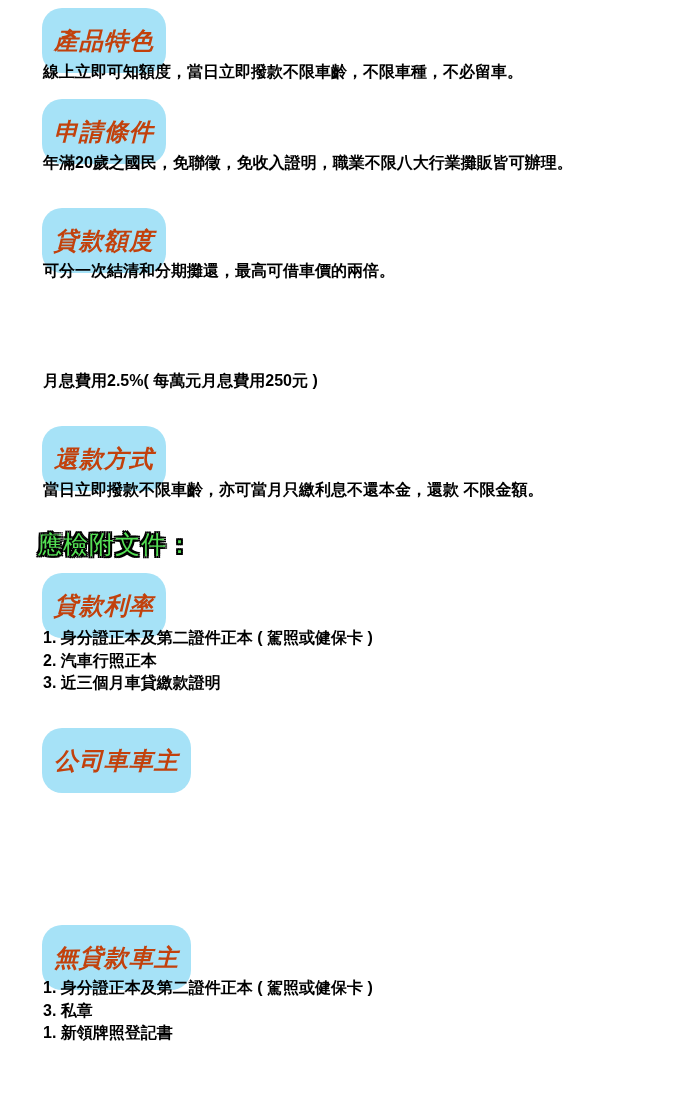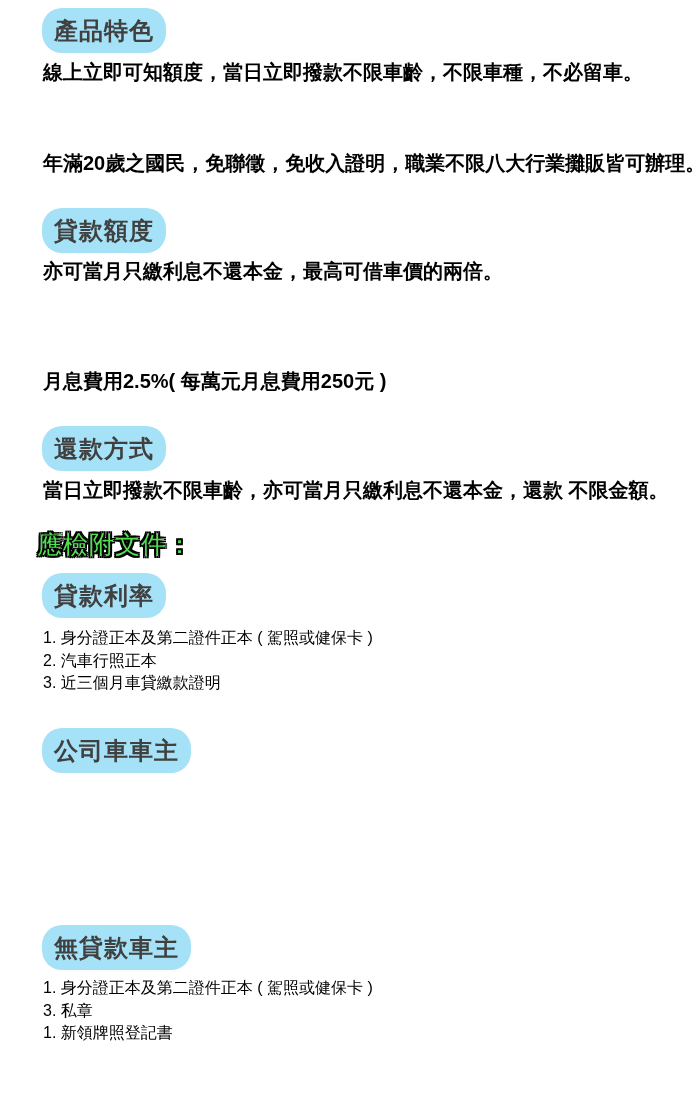--- a/index.html
+++ b/index.html
@@ -14,33 +14,34 @@
     height: 1105px;
     background: #ffffff;
     overflow: hidden;
   }
   .pill {
     position: absolute;
     left: 42px;
     display: inline-block;
     background: #a6e2f7;
     border-radius: 20px;
-    padding: 9px 12px;
+    padding: 19px 12px;
     font-size: 24px;
     line-height: 27px;
     font-weight: 700;
-    color: #404040;
+    color: #c2410c;
     letter-spacing: 1px;
     white-space: nowrap;
+    font-style: italic;
   }
   .para {
     position: absolute;
     left: 43px;
     right: 20px;
-    font-size: 20px;
+    font-size: 16px;
     line-height: 20px;
     font-weight: 600;
     color: #000000;
     white-space: nowrap;
   }
   .green-heading {
     position: absolute;
     left: 37px;
     font-size: 25px;
     font-weight: 400;
@@ -51,37 +52,38 @@
       -2px  2px 0 #000, 2px  2px 0 #000,
       -2px  0   0 #000, 2px  0   0 #000,
        0   -2px 0 #000, 0    2px 0 #000;
     white-space: nowrap;
   }
   .doc-list {
     position: absolute;
     left: 43px;
     font-size: 16px;
     line-height: 22.5px;
-    font-weight: 400;
+    font-weight: 700;
     color: #000000;
   }
   .doc-item { white-space: nowrap; }
 </style>
 </head>
 <body>
 
 <div class="page">
 
   <div class="pill" style="top:8px">產品特色</div>
   <div class="para" style="top:62px">線上立即可知額度，當日立即撥款不限車齡，不限車種，不必留車。</div>
 
+  <div class="pill" style="top:99px">申請條件</div>
   <div class="para" style="top:153px">年滿20歲之國民，免聯徵，免收入證明，職業不限八大行業攤販皆可辦理。</div>
 
   <div class="pill" style="top:208px">貸款額度</div>
-  <div class="para" style="top:261px">亦可當月只繳利息不還本金，最高可借車價的兩倍。</div>
+  <div class="para" style="top:261px">可分一次結清和分期攤還，最高可借車價的兩倍。</div>
 
   <div class="para" style="top:371px">月息費用2.5%( 每萬元月息費用250元 )</div>
 
   <div class="pill" style="top:426px">還款方式</div>
   <div class="para" style="top:480px">當日立即撥款不限車齡，亦可當月只繳利息不還本金，還款 不限金額。</div>
 
   <div class="green-heading" style="top:528px">應檢附文件：</div>
 
   <div class="pill" style="top:573px">貸款利率</div>
   <div class="doc-list" style="top:627px">

